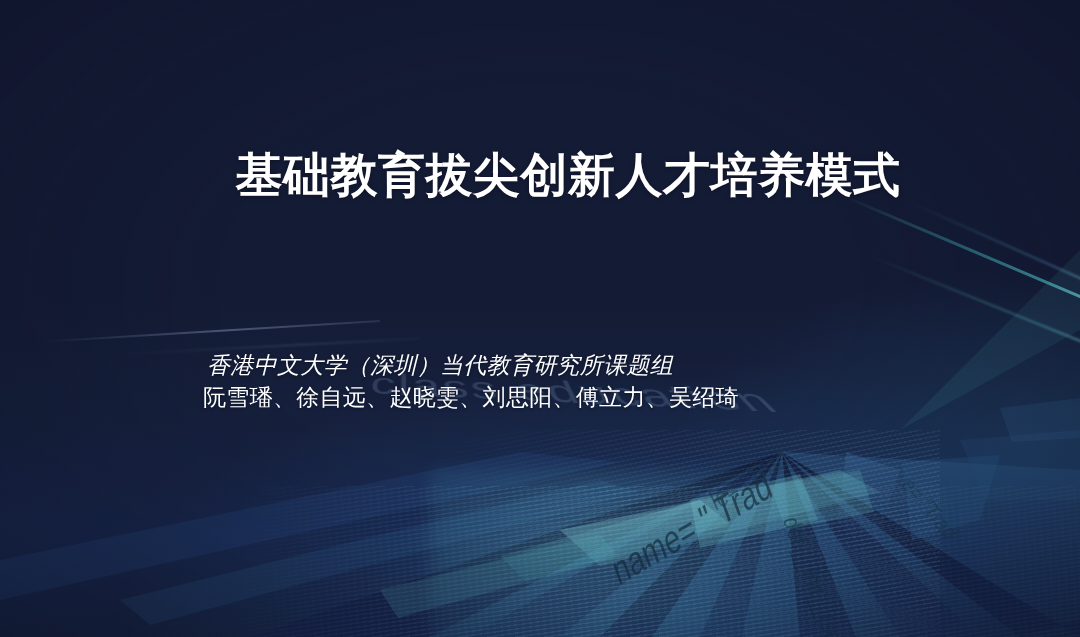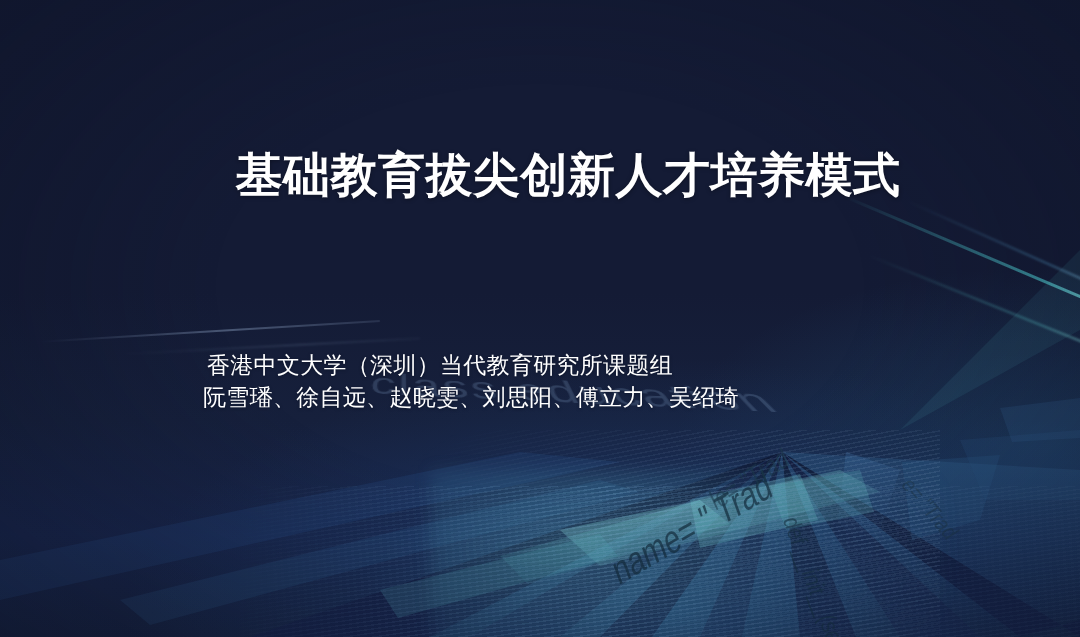--- a/index.html
+++ b/index.html
@@ -202,21 +202,21 @@
   }
   .author-line {
     color: #ffffff;
     font-size: 23px;
     font-weight: 500;
     line-height: 1.39;
     letter-spacing: 0.3px;
     white-space: nowrap;
     text-shadow: 0 1px 3px rgba(6,12,30,0.55);
   }
-  .author-line.indent { padding-left: 4px; }
+  .author-line.indent { padding-left: 4px; font-style: italic; }
   .author-line.names  { padding-left: 0px; text-align: right; }
 </style>
 </head>
 <body>
 
 <div id="slide">
 
   <div class="bg-layer bg-base"></div>
 
   <div class="bg-layer">

